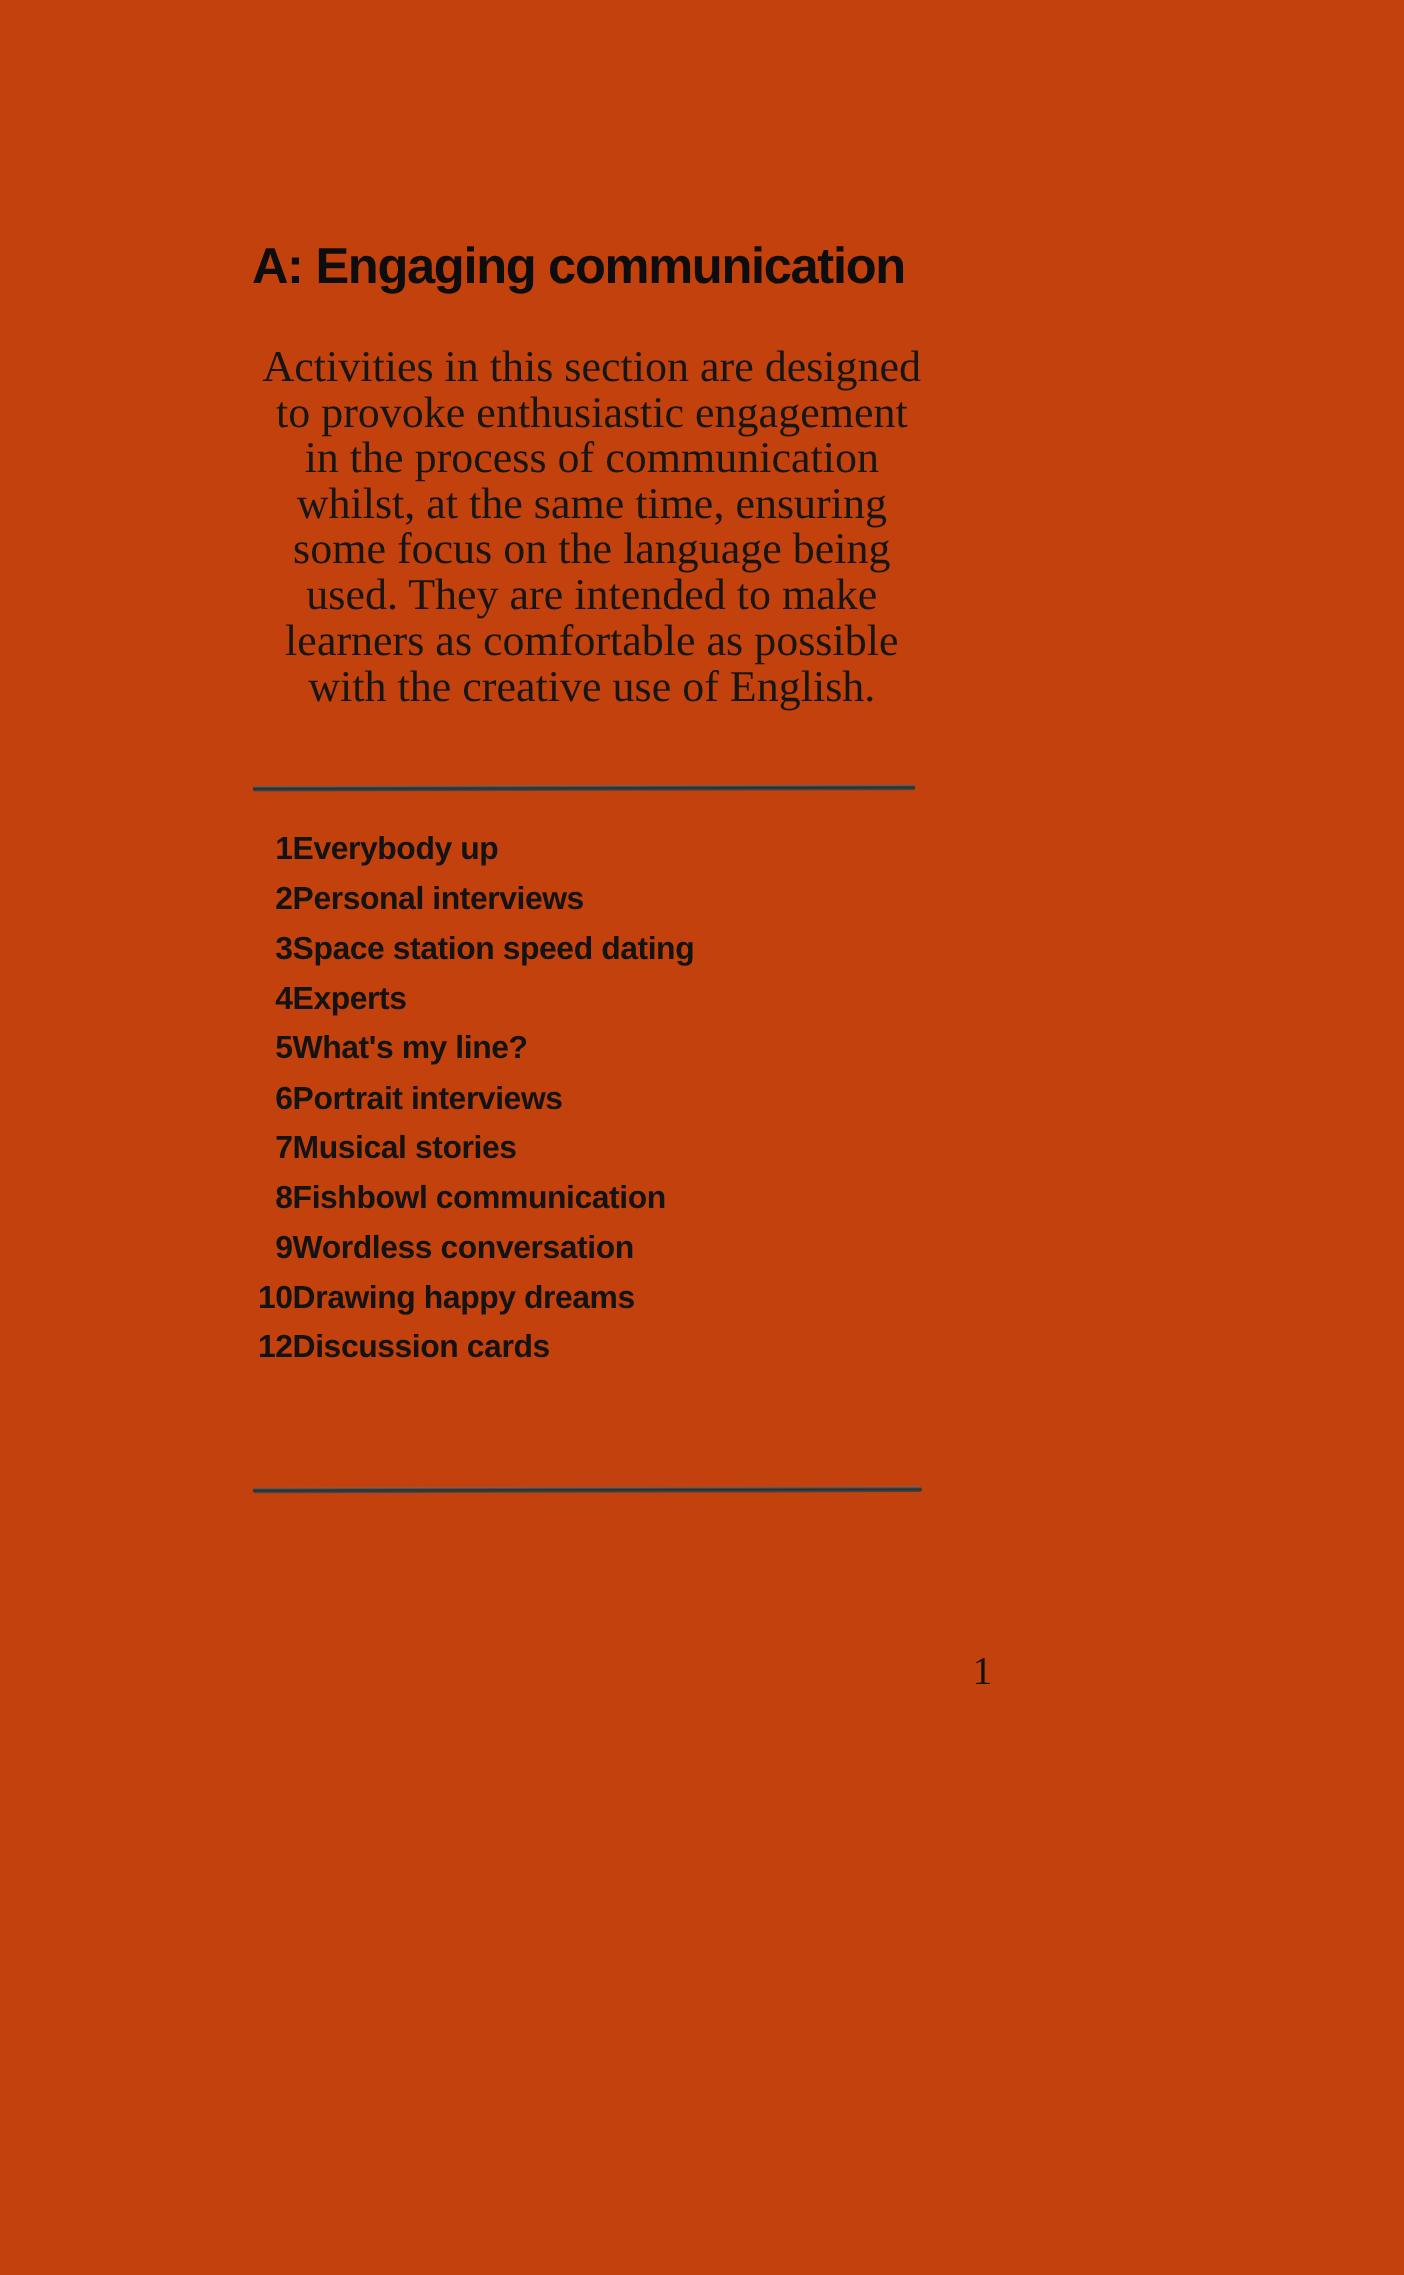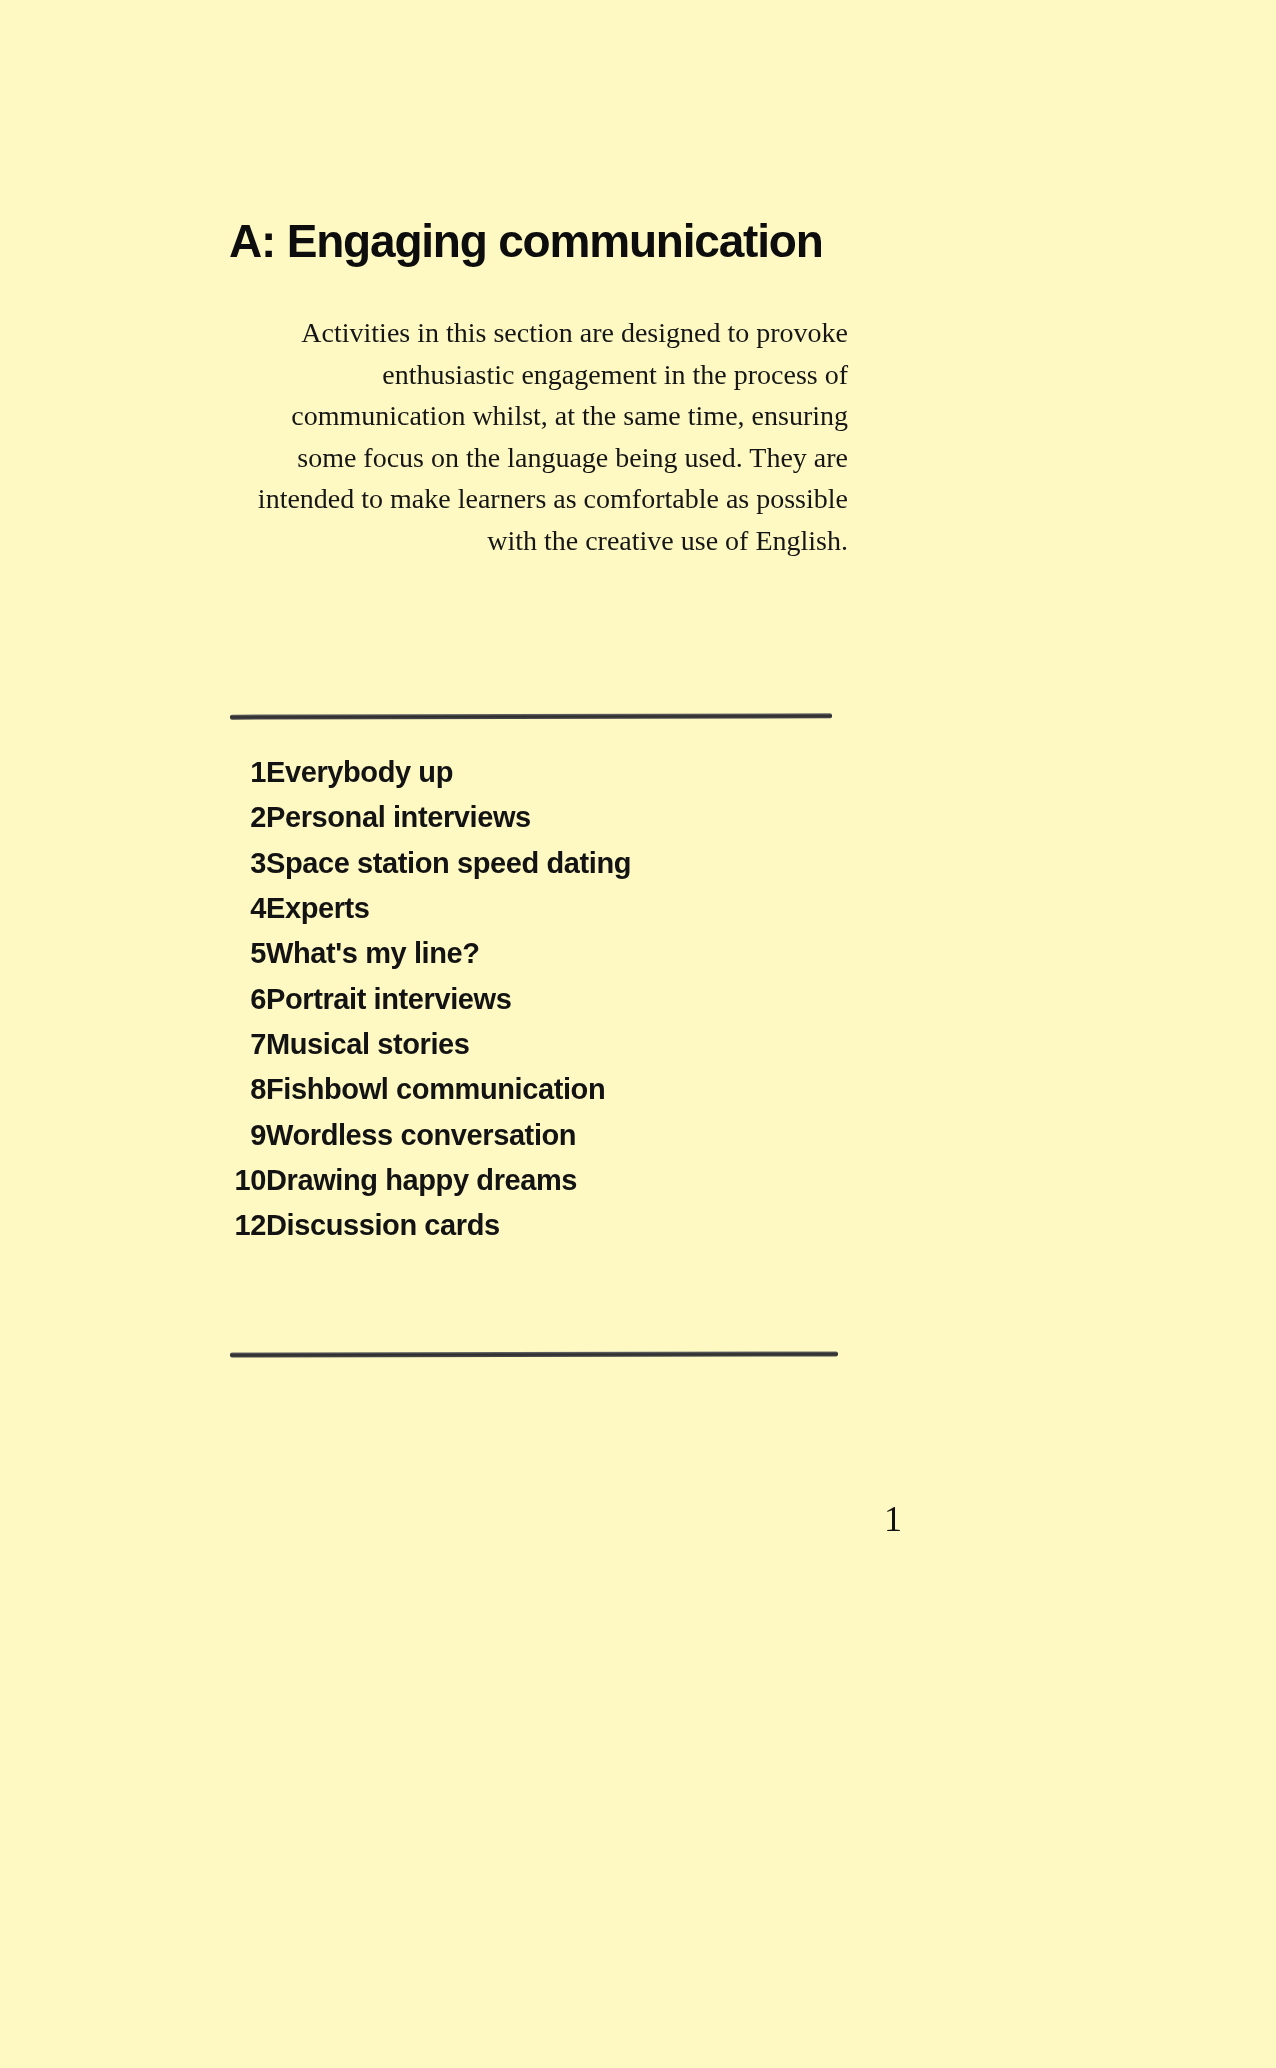--- a/index.html
+++ b/index.html
@@ -13,45 +13,45 @@
     height: 2068px;
     position: relative;
     font-family: "Liberation Serif", serif;
     color: #1a1a1a;
     overflow: hidden;
   }
 
   .page {
     position: absolute;
     inset: 0;
-    background: #fef9c3;
+    background: #c2410c;
   }
 
   .title {
     position: absolute;
     left: 229px;
     top: 214px;
     font-family: "Liberation Sans", sans-serif;
     font-weight: 700;
     font-size: 46px;
     letter-spacing: -1.2px;
     color: #0d0d0d;
     white-space: nowrap;
   }
 
   .intro {
     position: absolute;
-    left: 248px;
+    left: 238px;
     top: 312px;
     width: 600px;
     font-family: "Liberation Serif", serif;
-    font-size: 28px;
+    font-size: 40px;
     line-height: 41.5px;
     color: #161616;
-    text-align: right;
+    text-align: center;
   }
 
   .rule {
     position: absolute;
     left: 230px;
     height: 5px;
     background: linear-gradient(to bottom, #6a6a6a 0%, #2c2c2c 45%, #4a4a4a 100%);
     border-radius: 2px;
   }
 

